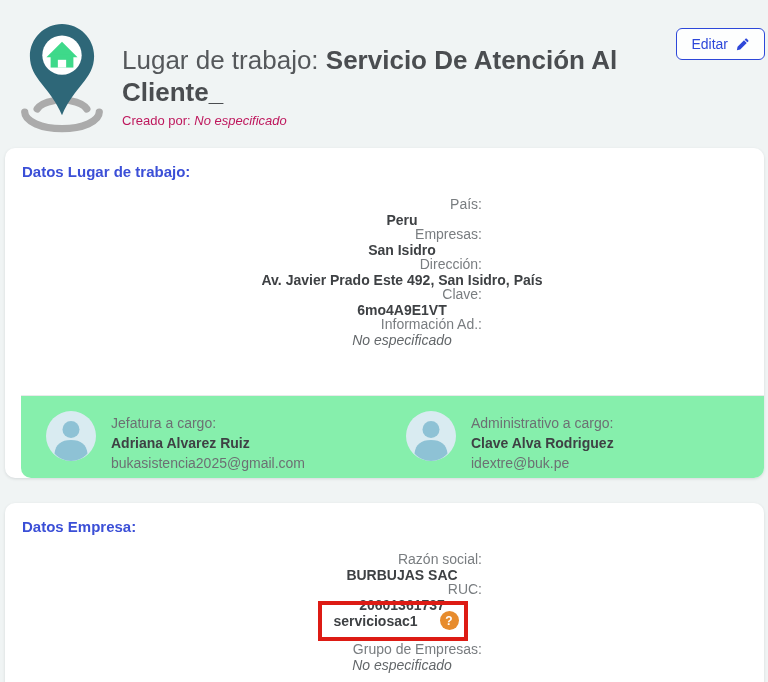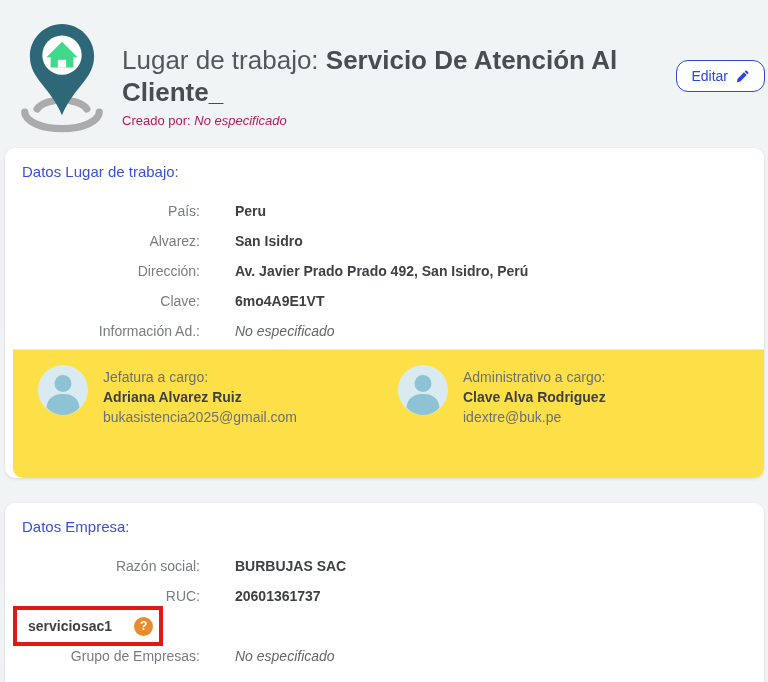--- a/index.html
+++ b/index.html
@@ -17,38 +17,38 @@
   .pin-icon { position:absolute; left:16px; top:22px; }
   .title-block { position:absolute; left:122px; top:44px; width:552px; }
   .page-title { font-size:26px; line-height:32px; font-weight:400; color:#55585b; }
   .page-title .title-name { font-weight:700; color:#4a4d50; }
   .created-line { margin-top:5px; font-size:13px; color:#be185d; }
   .created-line .created-value { font-style:italic; }
   .edit-btn {
     position:absolute; right:3px; top:28px;
     height:32px; padding:0 14px;
     display:inline-flex; align-items:center; gap:7px;
-    background:#fdfefe; border:1px solid #2d47d9; border-radius:12px;
-    color:#2d47d9; font-size:14px; font-family:inherit; cursor:pointer;margin-top:32px;
+    background:#fdfefe; border:1px solid #2d47d9; border-radius:6px;
+    color:#2d47d9; font-size:14px; font-family:inherit; cursor:pointer;
   }
 
   
   .card {
     position:absolute; left:5px; width:759px;
     background:#ffffff; border-radius:10px;
     box-shadow:0 1px 3px rgba(90,100,105,.18);
   }
   .card-workplace { top:148px; height:330px; }
   .card-company  { top:503px; height:200px; }
   .card-heading {
     padding:14px 17px 0 17px;
-    font-size:15px; font-weight:400; color:#3b4fd7; line-height:19px;
+    font-size:15px; font-weight:700; color:#3b4fd7; line-height:19px;
   }
   .fields { padding-top:15px; }
-  .row { height:30px; display:flex; align-items:center; }
+  .row { height:30px; display:flex; align-items:center;flex-direction:column; }
   .row .label {
     width:195px; text-align:right; padding-right:0;
     color:#797d80; font-size:14px; flex:none;
   }
   .row .value {
     margin-left:35px; font-size:14px; font-weight:700; color:#3e4144;
   }
   .row .value.empty { font-weight:400; font-style:italic; color:#63676a; }
 
   
@@ -61,22 +61,22 @@
   }
   .help-icon {
     margin-left:22px; width:19px; height:19px; border-radius:50%;
     background:#e78c2d; color:#ffffff; font-size:12px; font-weight:700;
     display:inline-flex; align-items:center; justify-content:center;
     cursor:pointer;
   }
 
   
   .contacts-footer {
-    position:absolute; left:8px; right:0; bottom:0; height:129px;
-    background:#fde047; border-top:1px solid #e8eaea;
+    position:absolute; left:16px; right:0; bottom:0; height:83px;
+    background:#86efac; border-top:1px solid #e8eaea;
     border-radius:0 0 10px 10px;
   }
   .contact { position:absolute; top:15px; display:flex; gap:15px; align-items:flex-start; }
   .contact.c1 { left:25px; }
   .contact.c2 { left:385px; }
   .contact-text { padding-top:2px; }
   .contact-role  { font-size:14px; color:#6c7073; line-height:20px; }
   .contact-name  { font-size:14px; font-weight:700; color:#3e4144; line-height:20px; }
   .contact-email { font-size:14px; color:#6c7073; line-height:20px; }
 </style>
@@ -123,26 +123,26 @@
 
 <div class="card card-workplace">
   <div class="card-heading">Datos Lugar de trabajo:</div>
 
   <div class="fields">
     <div class="row">
       <span class="label">País:</span>
       <span class="value">Peru</span>
     </div>
     <div class="row">
-      <span class="label">Alvarez:</span>
+      <span class="label">Empresas:</span>
       <span class="value">San Isidro</span>
     </div>
     <div class="row">
       <span class="label">Dirección:</span>
-      <span class="value">Av. Javier Prado Prado 492, San Isidro, Perú</span>
+      <span class="value">Av. Javier Prado Este 492, San Isidro, País</span>
     </div>
     <div class="row">
       <span class="label">Clave:</span>
       <span class="value">6mo4A9E1VT</span>
     </div>
     <div class="row">
       <span class="label">Información Ad.:</span>
       <span class="value empty">No especificado</span>
     </div>
   </div>

